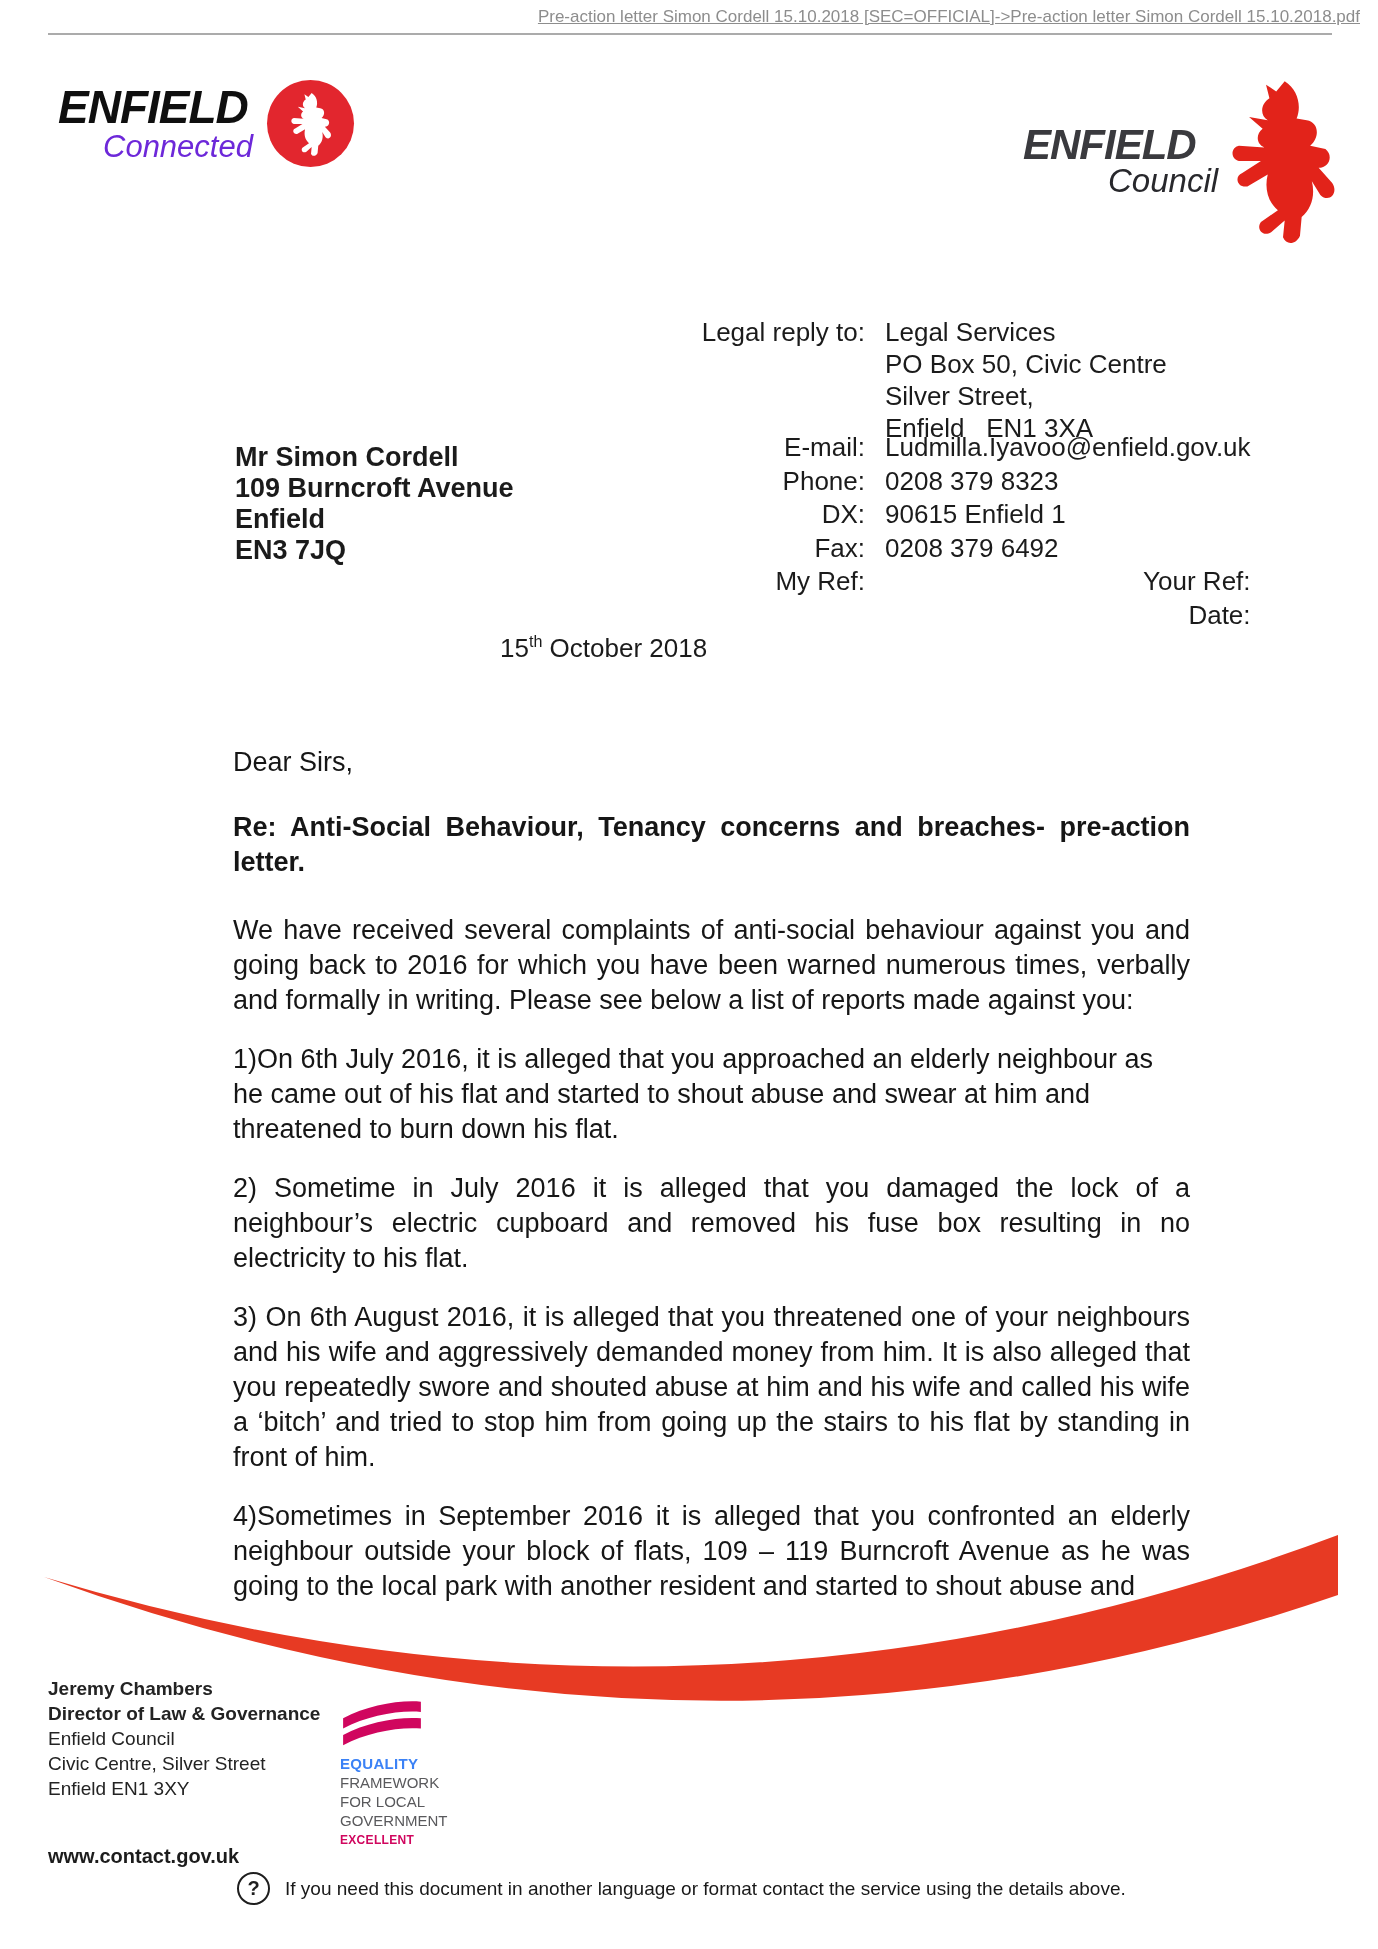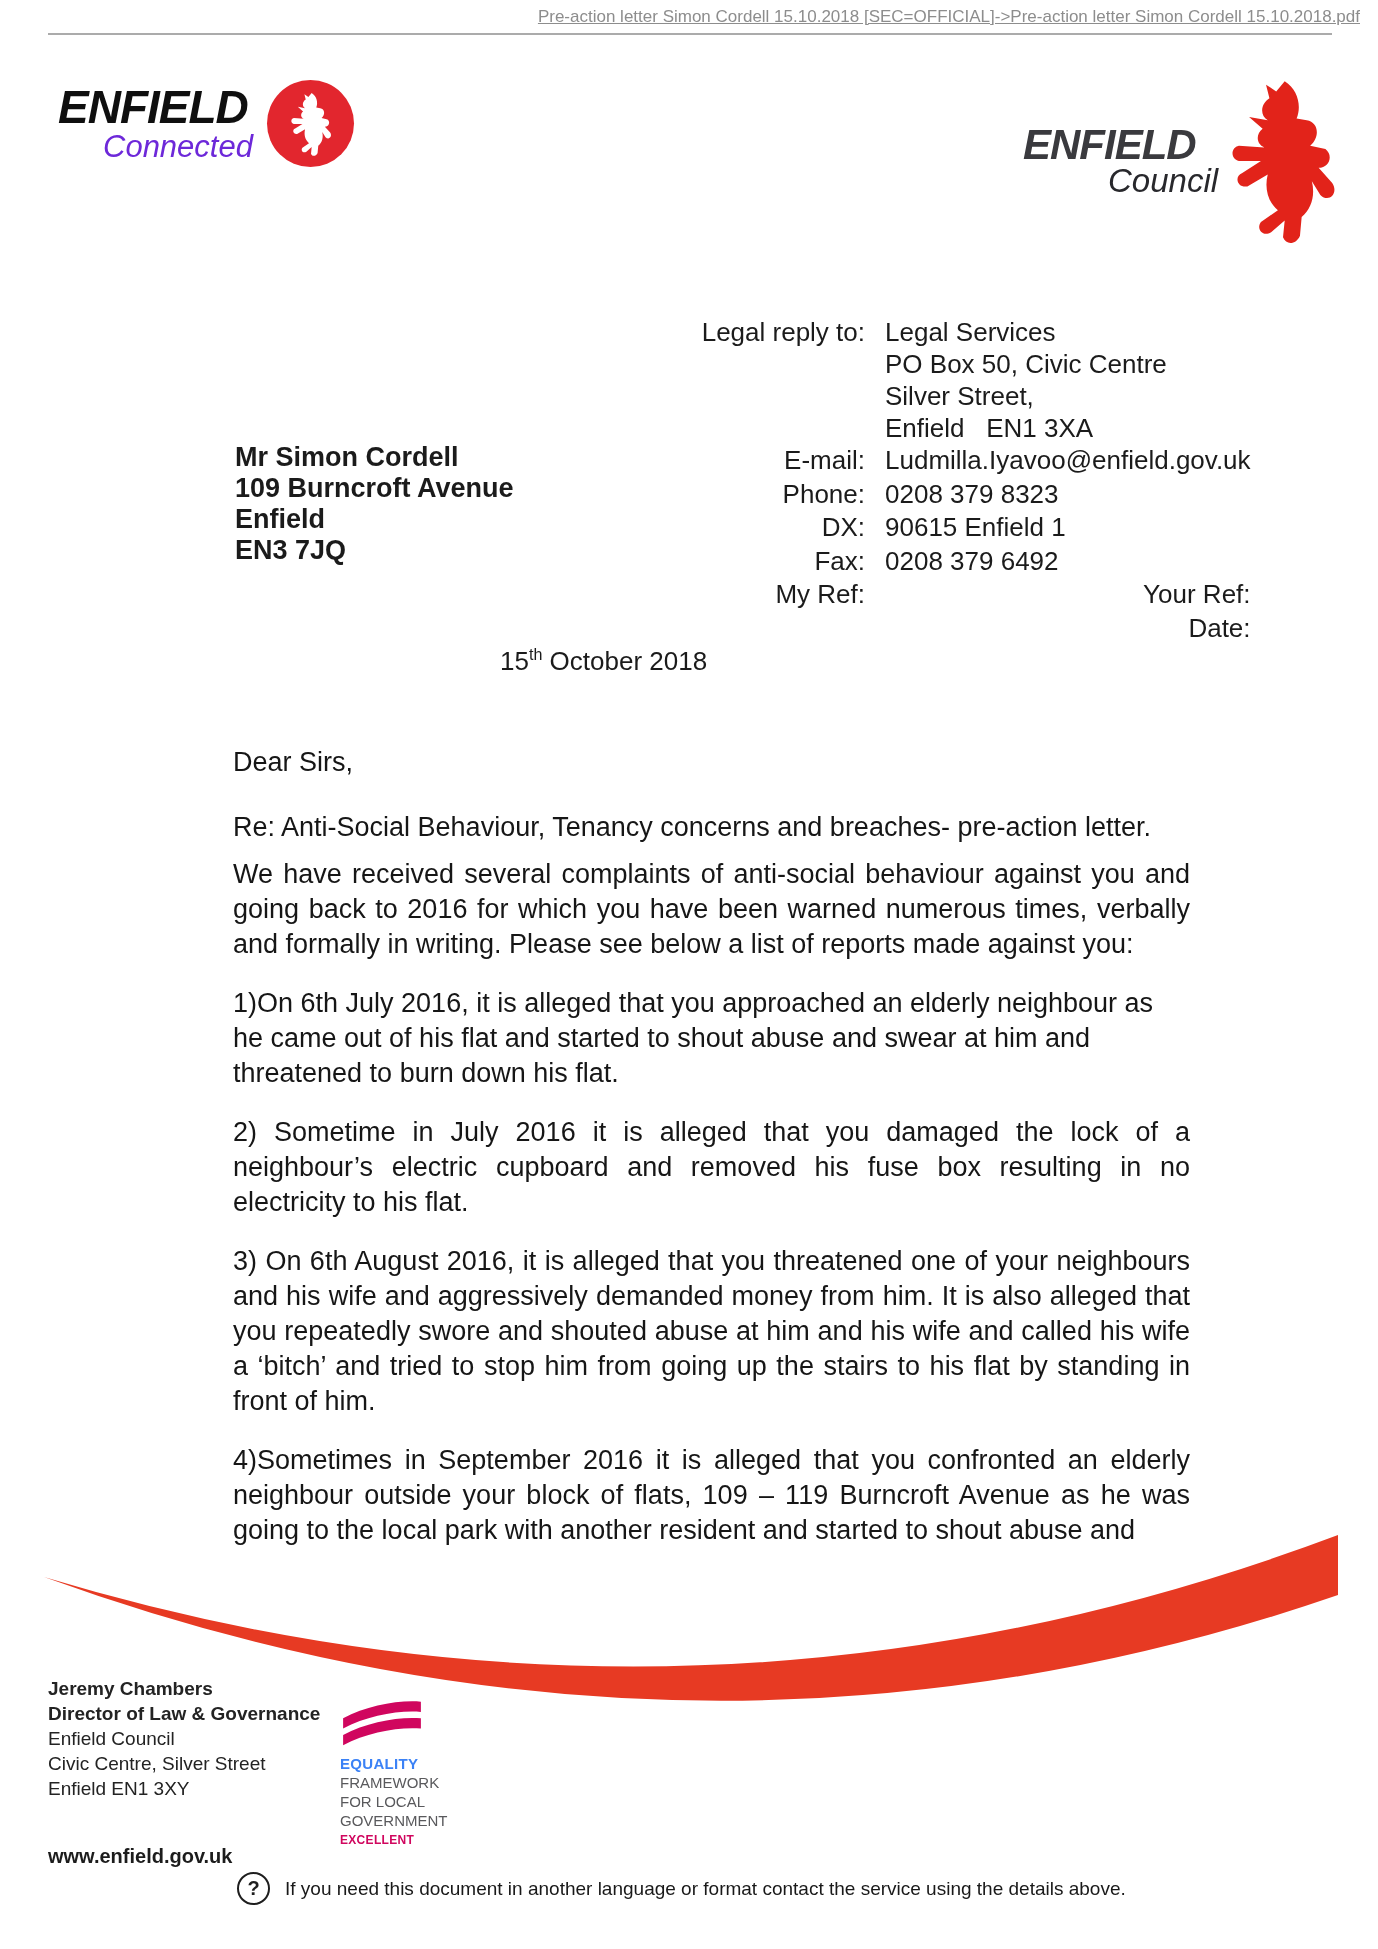--- a/index.html
+++ b/index.html
@@ -28,32 +28,32 @@
 
   
   .cc-name{position:absolute;left:1023px;top:124px;font-size:42px;line-height:42px;font-weight:bold;font-style:italic;letter-spacing:-1px;color:var(--logo-dark);}
   .cc-tag{position:absolute;left:1108px;top:164px;font-size:33px;line-height:34px;font-style:italic;color:#28282c;}
   .cc-lion{position:absolute;left:1227px;top:76px;width:112px;height:170px;}
 
   
   .reply{position:absolute;left:500px;top:316px;display:grid;grid-template-columns:365px auto;column-gap:20px;font-size:26px;line-height:32px;}
   .reply .lbl{text-align:right;}
   .reply .vals div{white-space:pre;}
-  .contact{position:absolute;left:500px;top:444px;display:grid;grid-template-columns:365px auto;column-gap:20px;font-size:26px;line-height:33.5px;}
+  .contact{position:absolute;left:500px;top:431px;display:grid;grid-template-columns:365px auto;column-gap:20px;font-size:26px;line-height:33.5px;}
   .contact .lbl{text-align:right;}
   .contact .val{white-space:pre;min-height:33.5px;}
   sup{font-size:62%;vertical-align:super;line-height:0;}
 
   .recipient{position:absolute;left:235px;top:442px;font-size:27px;font-weight:bold;line-height:31px;}
 
   
   .letter{position:absolute;left:233px;top:745px;width:957px;font-size:27px;line-height:35px;color:#161616;}
   .letter p{margin:0 0 24px 0;text-align:justify;}
   .letter .salutation{text-align:left;margin-bottom:30px;}
-  .letter .subject{font-weight:normal;margin-bottom:12px;}
+  .letter .subject{font-weight:bold;margin-bottom:33px;}
   .letter .align-left{text-align:left;}
 
   
   .swoosh{position:absolute;left:0;top:1530px;width:1378px;height:185px;}
 
   
   .signatory{position:absolute;left:48px;top:1676px;font-size:19px;line-height:25px;color:#232323;}
   .signatory .b{font-weight:bold;}
   .website{position:absolute;left:48px;top:1845px;font-size:20px;font-weight:bold;color:#1c1c1c;}
   .equality{position:absolute;left:340px;top:1698px;width:170px;}
@@ -132,21 +132,21 @@
   <path fill="var(--swoosh-red)" d="M44 47 Q700 245 1338 5 L1338 65 Q700 285 44 47 Z"></path>
 </svg>
 
 <div class="signatory">
   <div class="b">Jeremy Chambers</div>
   <div class="b">Director of Law &amp; Governance</div>
   <div>Enfield Council</div>
   <div>Civic Centre, Silver Street</div>
   <div>Enfield EN1 3XY</div>
 </div>
-<div class="website">www.enfield.gov.uk</div>
+<div class="website">www.contact.gov.uk</div>
 
 <div class="equality">
   <svg class="eq-stripes" viewBox="0 0 88 54">
     <path fill="var(--equality-pink)" d="M2 22 C28 8 62 2 86 4 L86 15 C62 13 28 19 2 33 Z"></path>
     <path fill="var(--equality-pink)" d="M2 40 C28 26 62 20 86 22 L86 33 C62 31 28 37 2 51 Z"></path>
   </svg>
   <div class="eq-l1">EQUALITY</div>
   <div class="eq-l">FRAMEWORK</div>
   <div class="eq-l">FOR LOCAL</div>
   <div class="eq-l">GOVERNMENT</div>

